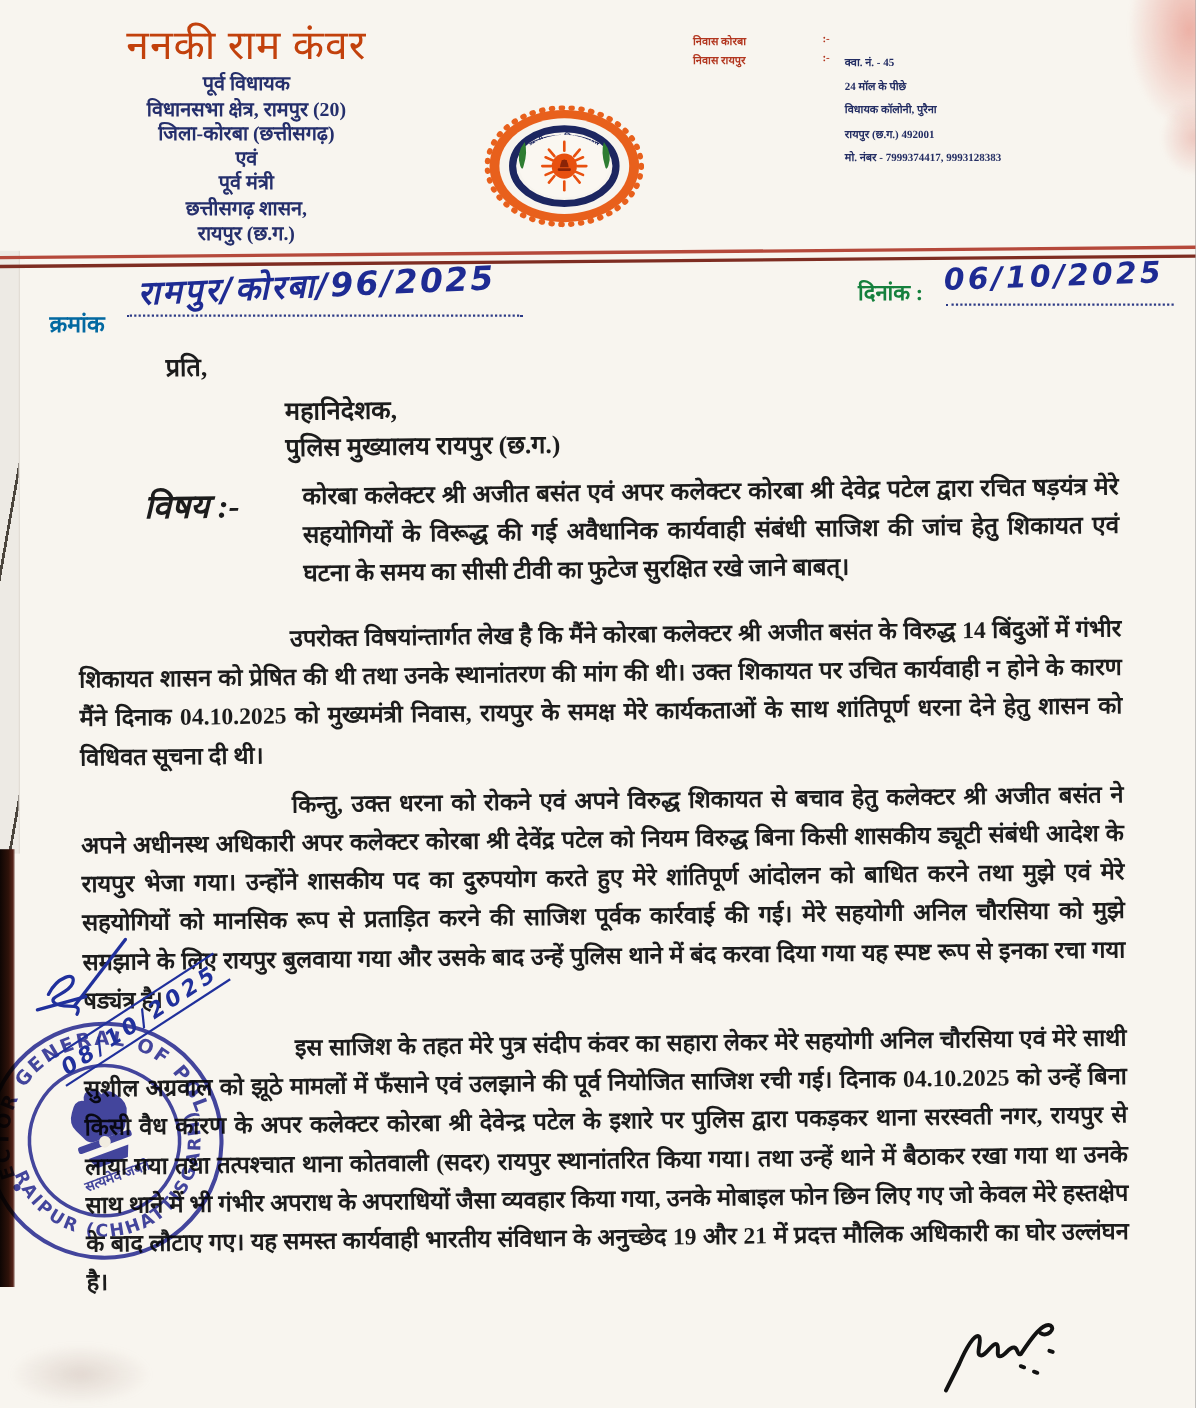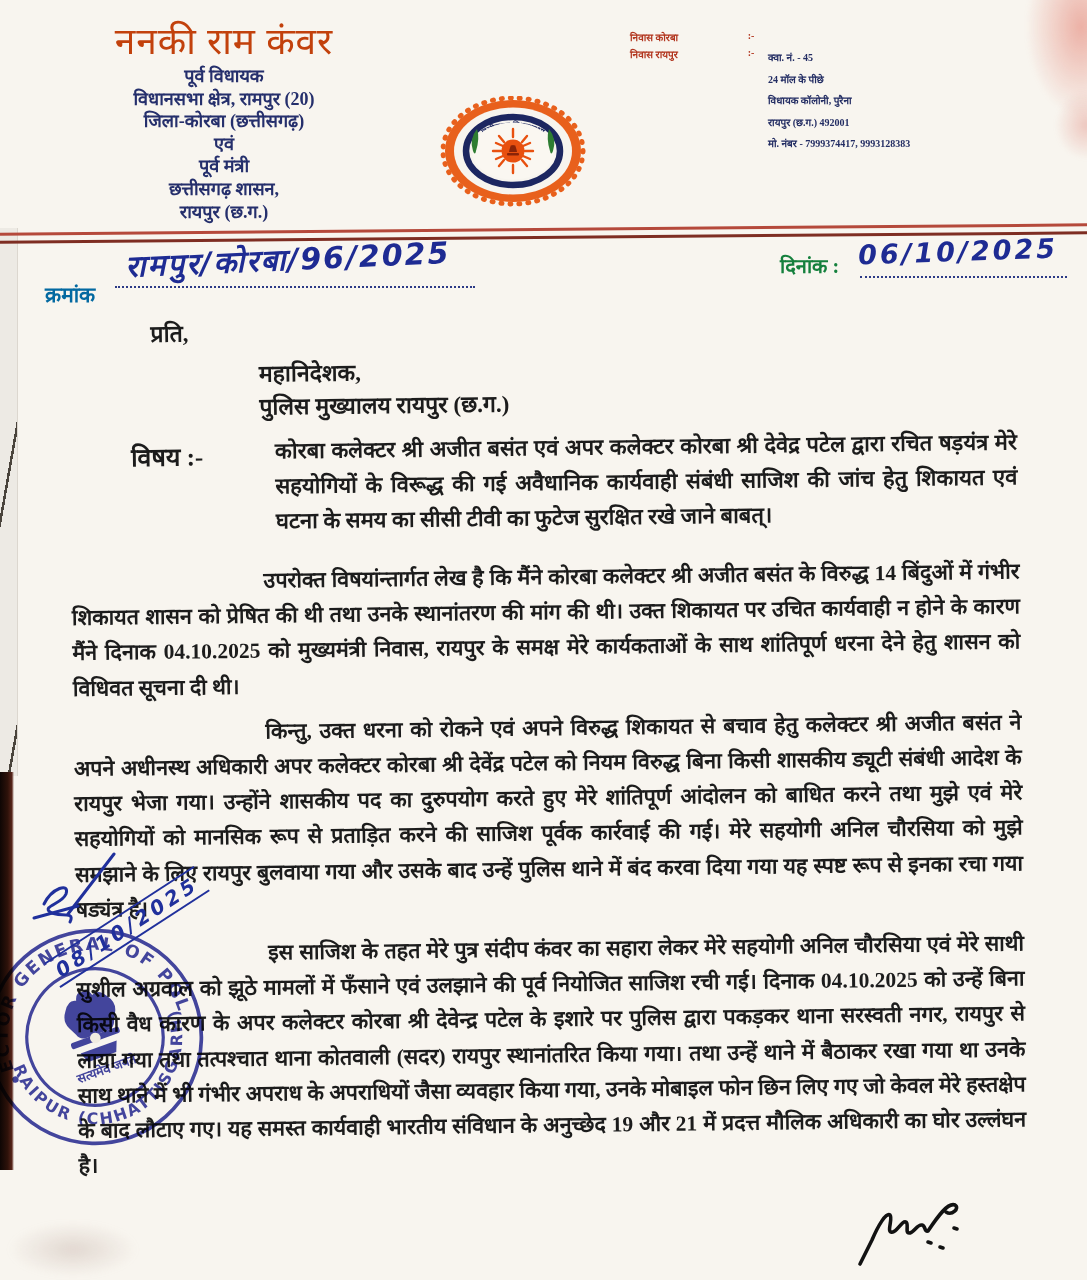--- a/index.html
+++ b/index.html
@@ -74,21 +74,21 @@
   .date-dots{position:absolute;left:860px;top:252px;width:207px;border-bottom:2.5px dotted #2c3a86;height:24px;}
   .date-value{
     position:absolute;left:858px;top:236px;font-size:27px;color:#1e2b93;
     font-family:"DejaVu Sans",sans-serif;font-style:italic;font-weight:600;
     transform:rotate(-2deg);letter-spacing:3px;white-space:nowrap;
   }
   
   .doc-body{position:absolute;left:0;top:0;width:1087px;height:1280px;transform:rotate(-0.7deg);transform-origin:70px 620px;}
   .prati{position:absolute;left:128px;top:318px;font-size:23px;font-weight:600;margin-left:26px;}
   .recipient{position:absolute;left:262px;top:360px;font-size:23px;font-weight:600;line-height:33px;}
-  .subject-label{position:absolute;left:133px;top:440px;font-size:25px;font-weight:700;}
+  .subject-label{position:absolute;left:133px;top:440px;font-size:30px;font-weight:700;font-style:italic;}
   .subject-text{
     position:absolute;left:277px;top:436px;width:742px;
     font-size:22px;font-weight:650;line-height:35.2px;text-align:justify;
   }
   .paragraphs{
     position:absolute;left:72px;top:566px;width:948px;
     font-size:21.5px;font-weight:600;line-height:35.2px;text-align:justify;
   }
   .paragraphs p{margin:0 0 10px 0;text-indent:192px;}
   

